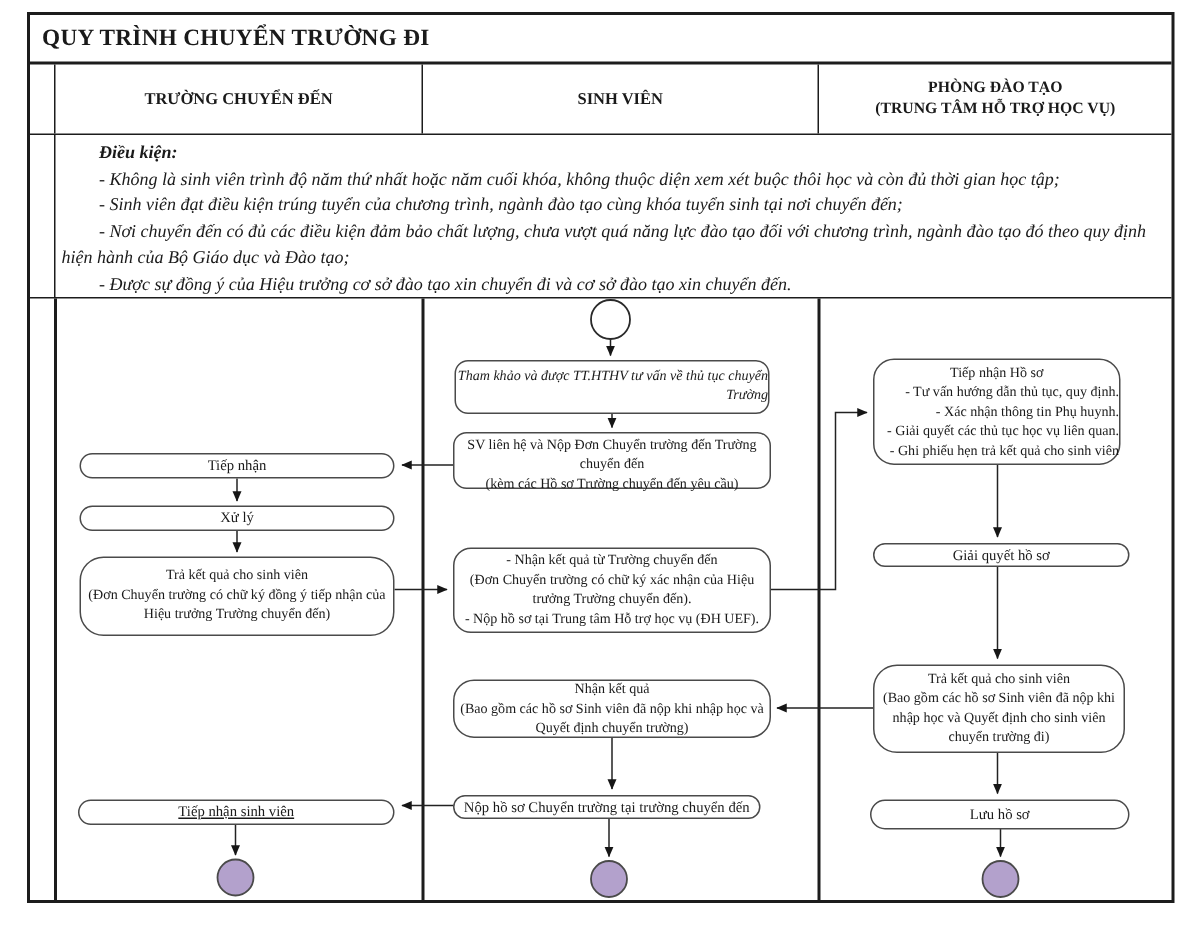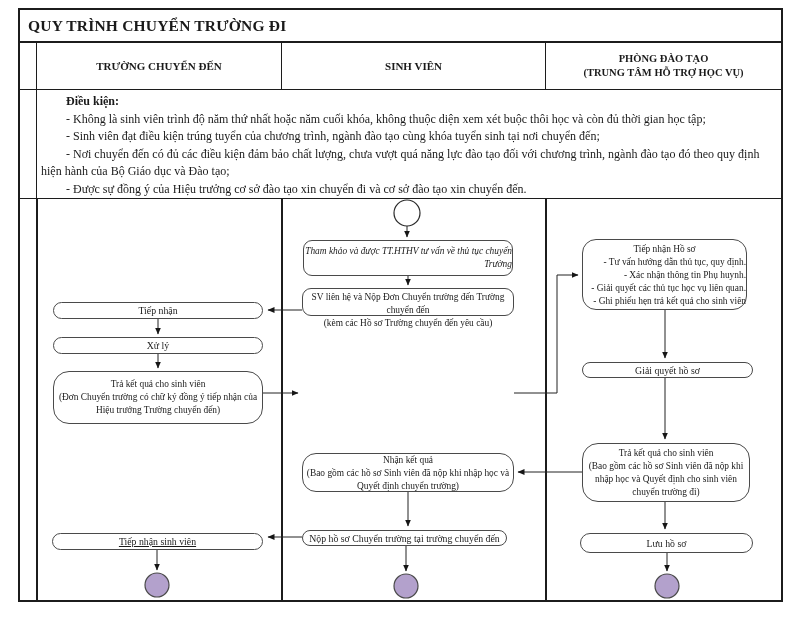--- a/index.html
+++ b/index.html
@@ -18,21 +18,21 @@
   .cell { border-right:1.5px solid #1c1c1c; display:flex; flex-direction:column;
           align-items:center; justify-content:center; text-align:center;
           font-weight:bold; font-size:11px; line-height:14px; }
   .cell:last-child { border-right:none; }
   .spacer { width:17px; }
   .c1 { width:245px; } .c2 { width:264px; } .c3 { flex:1; font-size:10.5px; }
 
   .cond-row { position:absolute; left:0; top:80px; width:100%; height:109px;
               display:flex; border-bottom:1.5px solid #1c1c1c; }
   .cond-spacer { width:17px; border-right:1.5px solid #1c1c1c; }
-  .cond-body { flex:1; padding:3px 8px 0 4px; font-size:12px; line-height:17.5px; }
+  .cond-body { flex:1; padding:3px 8px 0 4px; font-size:12px; line-height:17.5px;font-style:italic; }
   .cond-body p { text-indent:25px; }
   .cond-heading { font-weight:bold; }
 
   .flow-row { position:absolute; left:0; top:189px; width:761px; height:401px; }
   .lane-divider { position:absolute; top:0; width:1.5px; height:100%; background:#1c1c1c; }
 
   .flow-svg { position:absolute; left:0; top:0; width:761px; height:401px; }
 
   .node { position:absolute; background:#fff; border:1px solid #4a4a4a;
           font-size:9.4px; line-height:13px; text-align:center; }
@@ -102,23 +102,27 @@
         <path d="M137,351 V371" marker-end="url(#ah)"></path>
       </g>
       <circle cx="387" cy="14" r="13" fill="#ffffff" stroke="#2a2a2a" stroke-width="1.2"></circle>
       <circle cx="137" cy="386" r="12" stroke="#4a4a4a" stroke-width="1.2" fill="#b3a1cc"></circle>
       <circle cx="386" cy="387" r="12" stroke="#4a4a4a" stroke-width="1.2" fill="#b3a1cc"></circle>
       <circle cx="647" cy="387" r="12" stroke="#4a4a4a" stroke-width="1.2" fill="#b3a1cc"></circle>
     </svg>
 
     <div class="node box italic prelines" style="left:283px; top:41px; width:210px; height:36px; padding-top:4px;">Tham khảo và được TT.HTHV tư vấn về thủ tục chuyển
 Trường</div>
-    <div class="node box prelines" style="left:282px; top:89px; width:212px; height:28px; padding-top:2px;">SV liên hệ và Nộp Đơn Chuyển trường đến Trường
+    <div class="node box prelines" style="left:282px; top:89px; width:212px; height:38px; padding-top:2px;">SV liên hệ và Nộp Đơn Chuyển trường đến Trường
 chuyển đến
 (kèm các Hồ sơ Trường chuyển đến yêu cầu)</div>
+    <div class="node bigraid prelines" style="left:282px; top:166px; width:212px; height:57px; padding-top:2px; border-radius:12px;">- Nhận kết quả từ Trường chuyển đến
+(Đơn Chuyển trường có chữ ký xác nhận của Hiệu
+trưởng Trường chuyển đến).
+- Nộp hồ sơ tại Trung tâm Hỗ trợ học vụ (ĐH UEF).</div>
     <div class="node bigraid prelines" style="left:282px; top:254px; width:212px; height:39px; border-radius:14px;">Nhận kết quả
 (Bao gồm các hồ sơ Sinh viên đã nộp khi nhập học và
 Quyết định chuyển trường)</div>
     <div class="node stadium" style="left:282px; top:331px; width:205px; height:16px;">Nộp hồ sơ Chuyển trường tại trường chuyển đến</div>
 
     <div class="node stadium" style="left:33px; top:103px; width:210px; height:17px;">Tiếp nhận</div>
     <div class="node stadium" style="left:33px; top:138px; width:210px; height:17px;">Xử lý</div>
     <div class="node bigraid prelines" style="left:33px; top:172px; width:210px; height:53px; padding-top:6px;">Trả kết quả cho sinh viên
 (Đơn Chuyển trường có chữ ký đồng ý tiếp nhận của
 Hiệu trưởng Trường chuyển đến)</div>

